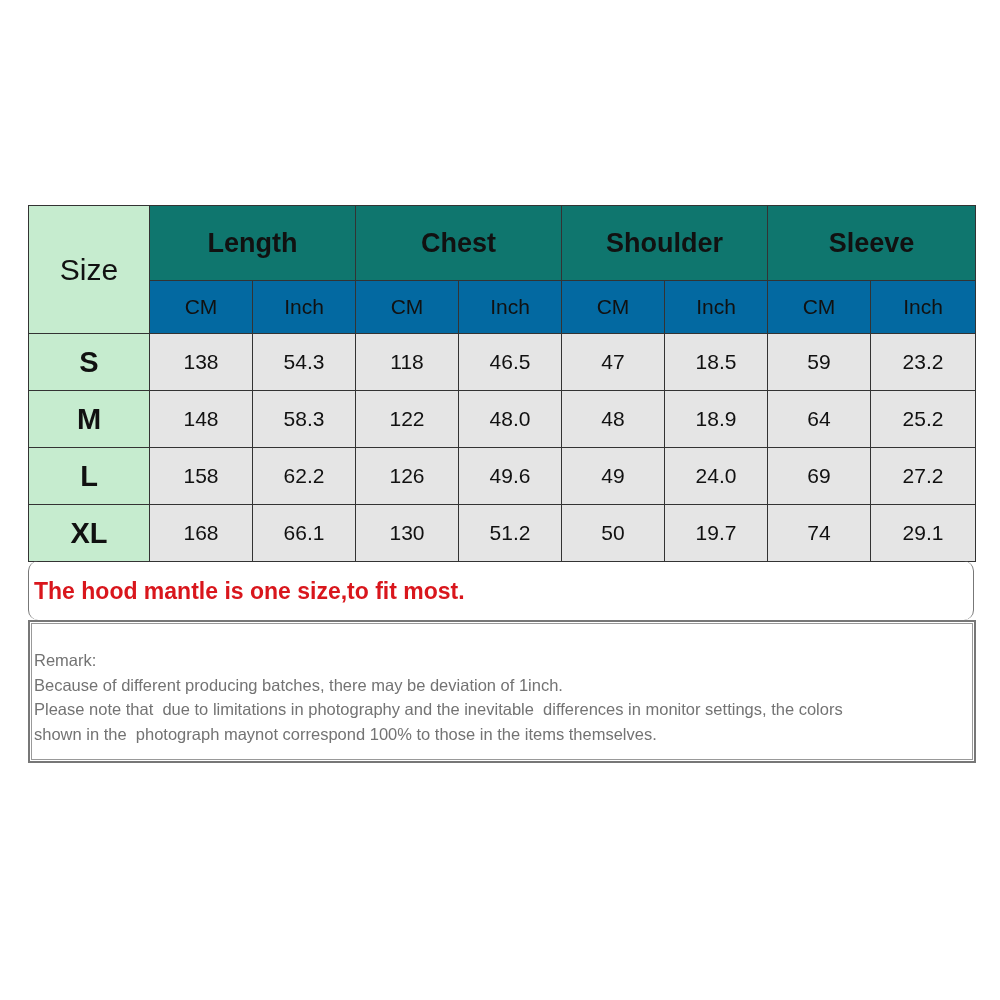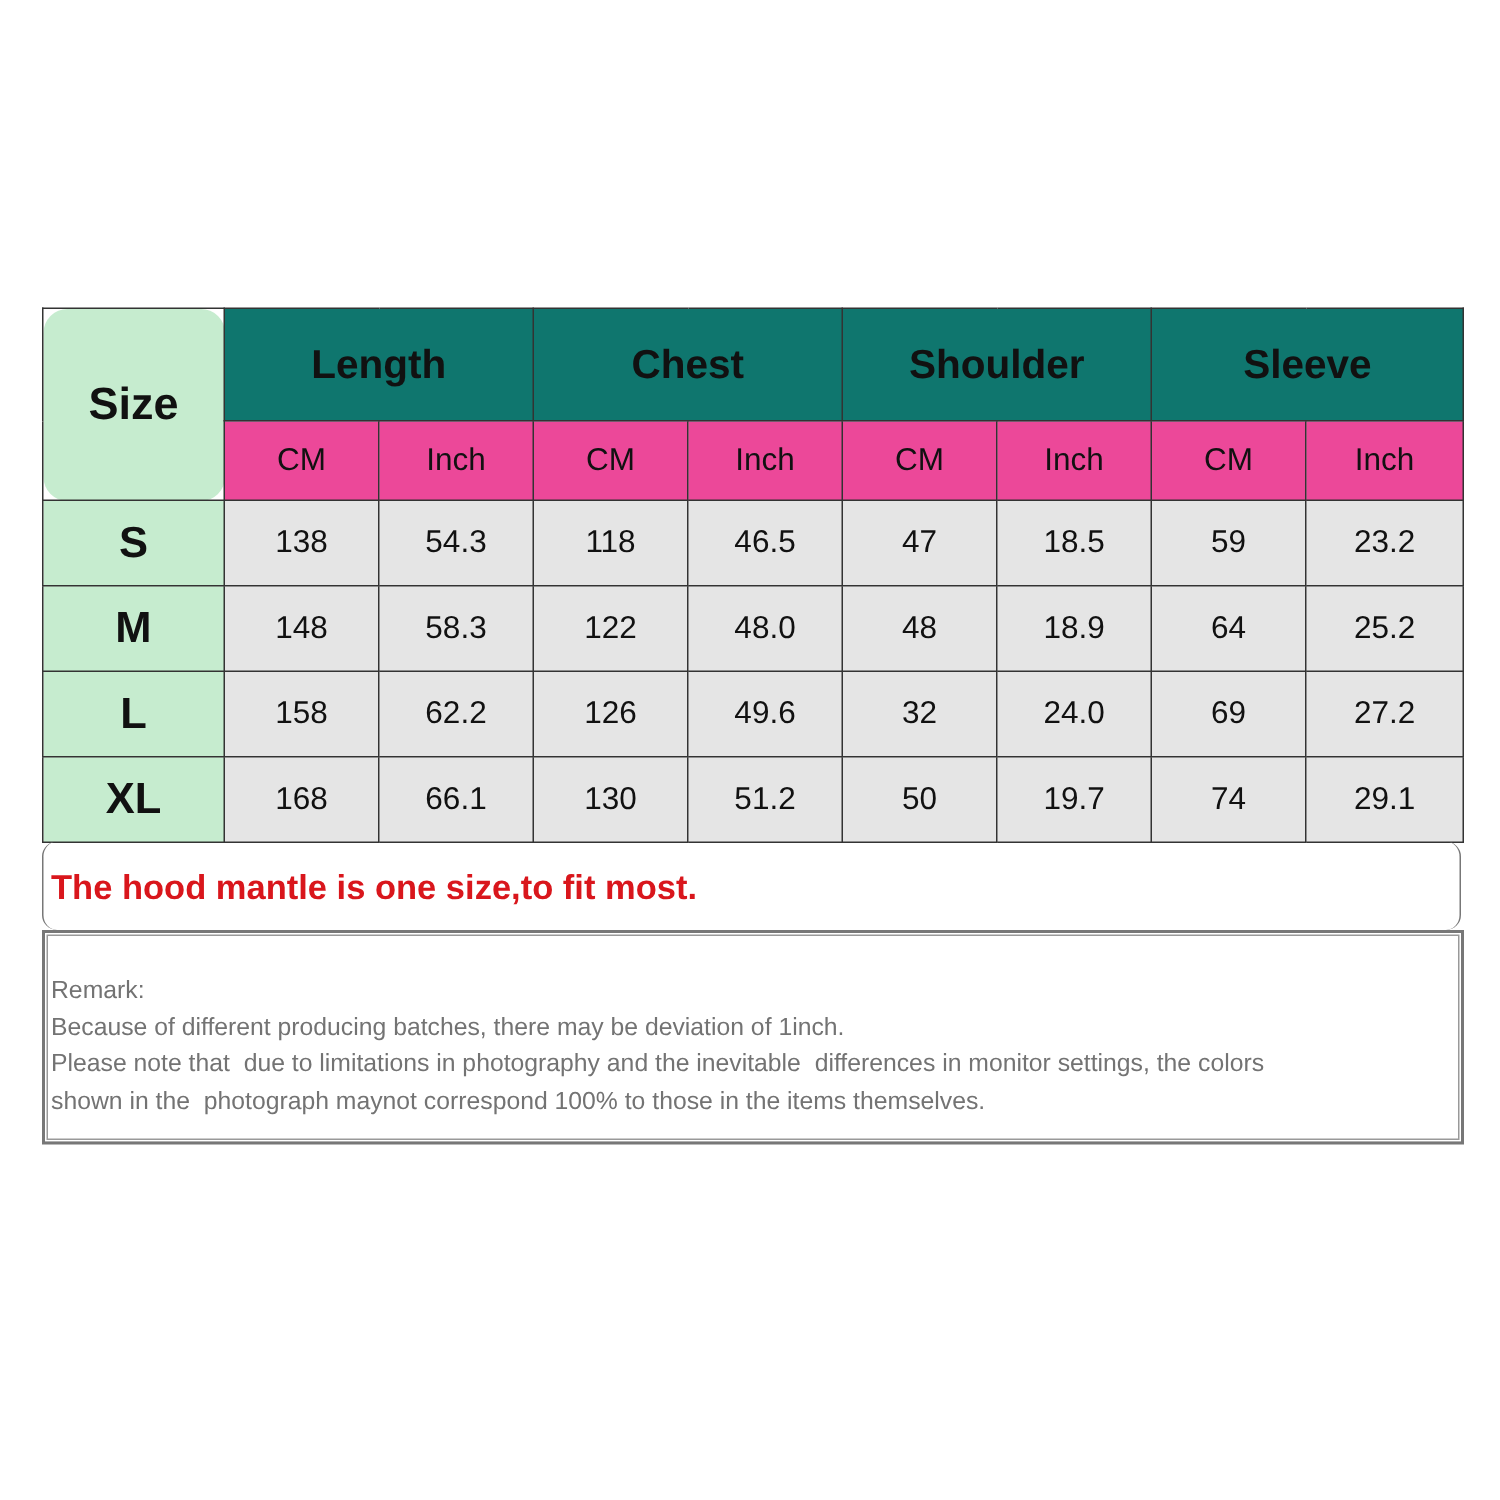--- a/index.html
+++ b/index.html
@@ -1,22 +1,22 @@
 <!DOCTYPE html>
 <html><head>
 <meta charset="utf-8">
 <style>
   html, body { margin: 0; padding: 0; background: #ffffff; }
   body { width: 1000px; height: 1000px; position: relative; overflow: hidden; font-family: "Liberation Sans", sans-serif; }
   .chart { position: absolute; left: 28px; top: 205px; width: 947px; }
   table.size-table { border-collapse: collapse; width: 947px; table-layout: fixed; }
   table.size-table td, table.size-table th { border: 1.5px solid #333333; text-align: center; padding: 0; color: #111; }
-  .size-head { background: #c6eccf; font-weight: bold; font-size: 30px; width: 121px; border-radius: 16px; }
+  .size-head { background: #c6eccf; font-weight: normal; font-size: 30px; width: 121px; }
   .group-head { background: #0f766e; font-weight: bold; font-size: 27px; height: 74px; }
-  .unit-head { background: #ec4899; font-weight: normal; font-size: 21px; height: 52px; }
+  .unit-head { background: #0369a1; font-weight: normal; font-size: 21px; height: 52px; }
   .size-cell { background: #c6eccf; font-weight: bold; font-size: 29px; height: 56px; }
   .val-cell { background: #e5e5e5; font-size: 21px; }
   .note-row { position: absolute; left: 28px; top: 561px; width: 946px; height: 59px; border-left: 1.5px solid #777; border-right: 1.5px solid #777; box-sizing: border-box; border-radius: 10px; }
   .note-text { position: absolute; left: 5px; top: 17px; color: #d9161c; font-weight: bold; font-size: 23px; white-space: nowrap; }
   .remark-box { position: absolute; left: 28px; top: 620px; width: 948px; height: 143px; border: 2px solid #777; box-shadow: inset 0 0 0 1px #fff, inset 0 0 0 2px #999; box-sizing: border-box; }
   .remark-text { position: absolute; left: 4px; top: 26px; font-size: 16.5px; line-height: 24.5px; color: #737373; white-space: pre; }
 </style>
 </head>
 <body>
 
@@ -74,21 +74,21 @@
         <td class="val-cell">18.9</td>
         <td class="val-cell">64</td>
         <td class="val-cell">25.2</td>
       </tr>
       <tr>
         <td class="size-cell">L</td>
         <td class="val-cell">158</td>
         <td class="val-cell">62.2</td>
         <td class="val-cell">126</td>
         <td class="val-cell">49.6</td>
-        <td class="val-cell">32</td>
+        <td class="val-cell">49</td>
         <td class="val-cell">24.0</td>
         <td class="val-cell">69</td>
         <td class="val-cell">27.2</td>
       </tr>
       <tr>
         <td class="size-cell">XL</td>
         <td class="val-cell">168</td>
         <td class="val-cell">66.1</td>
         <td class="val-cell">130</td>
         <td class="val-cell">51.2</td>

